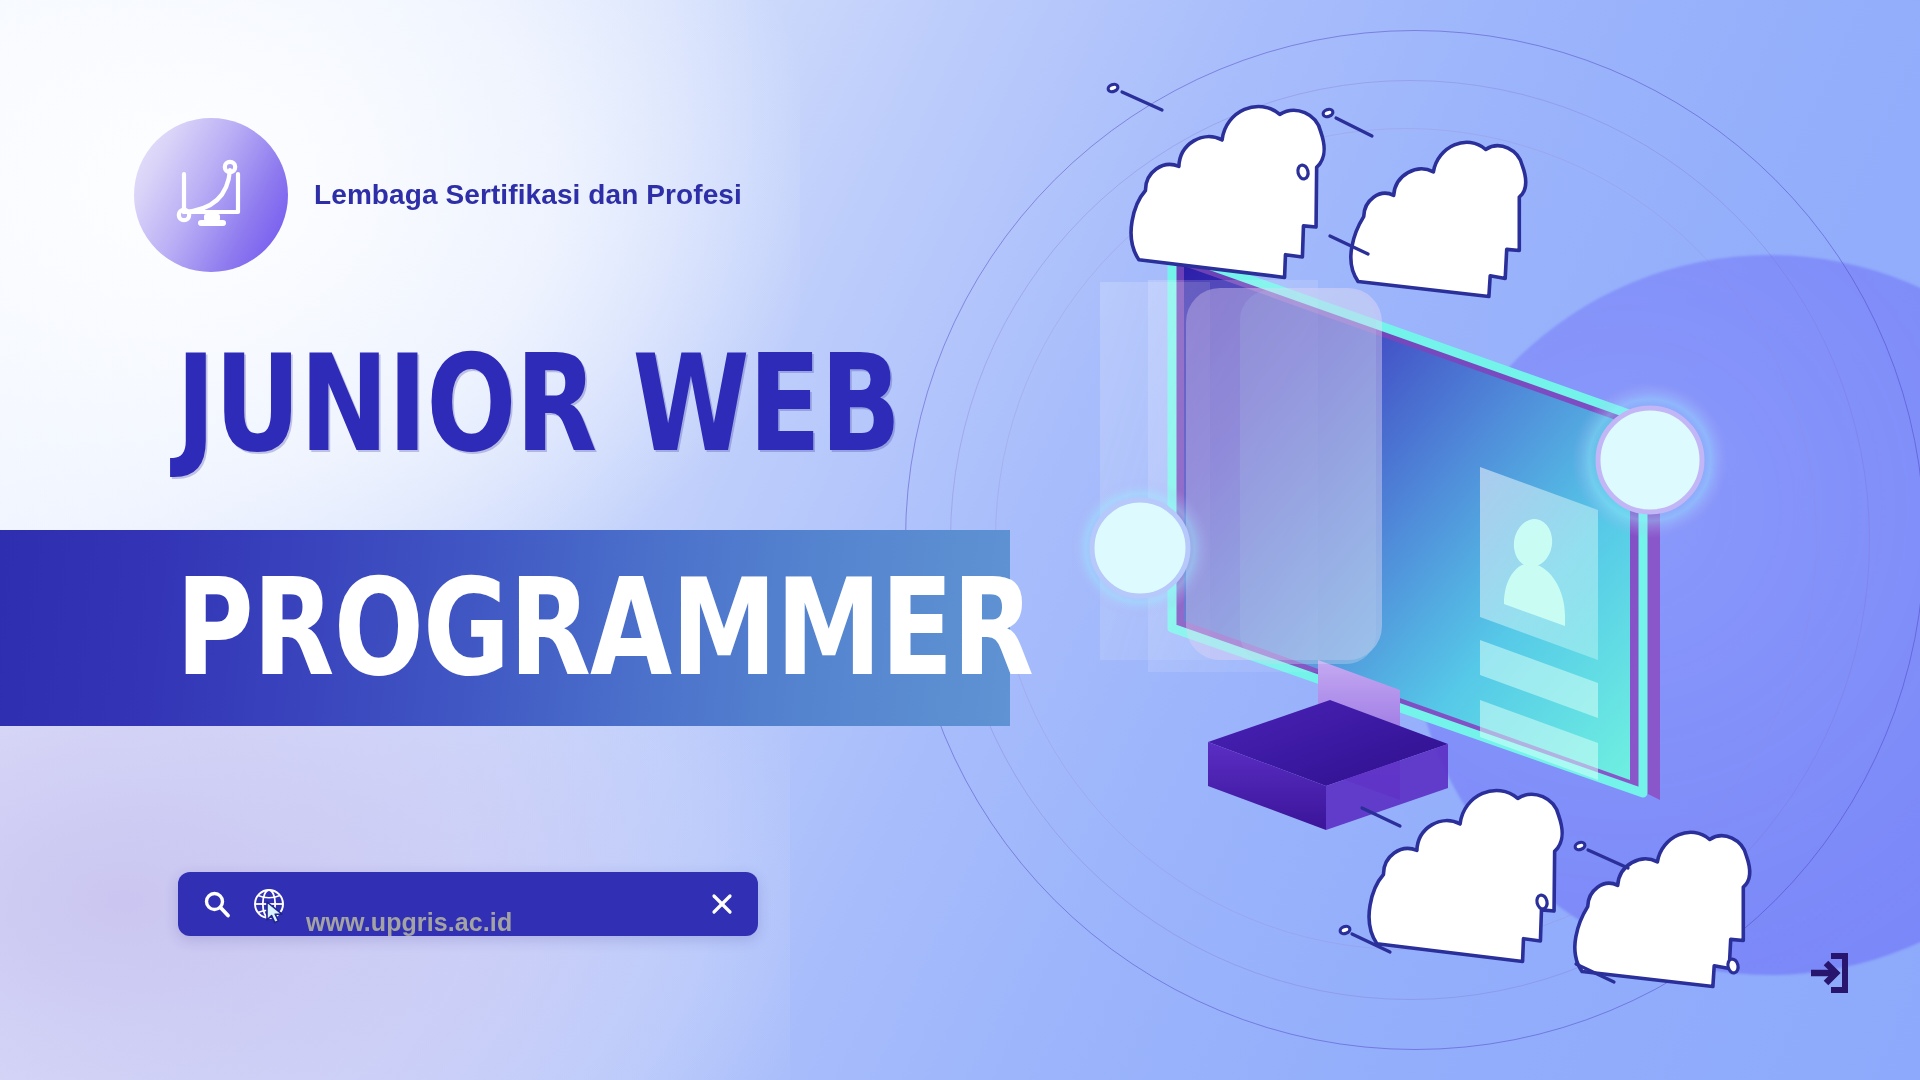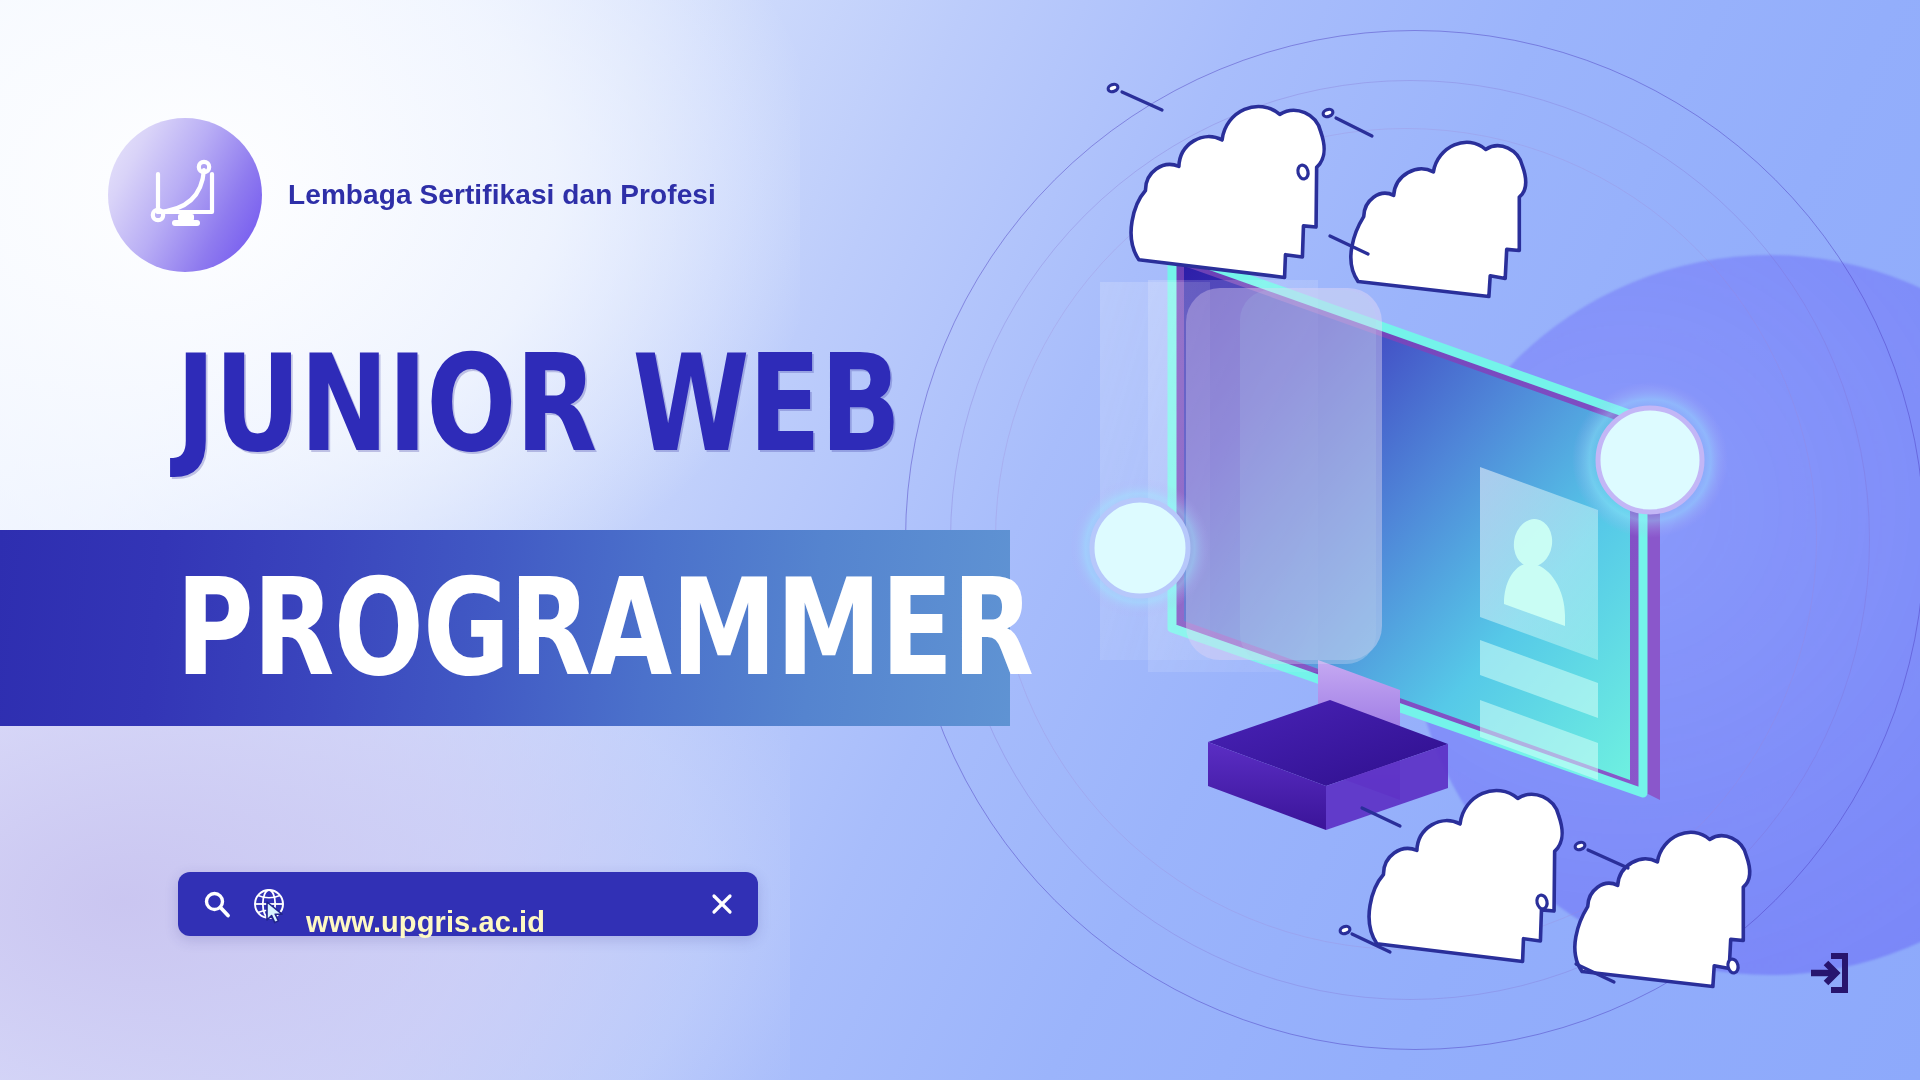--- a/index.html
+++ b/index.html
@@ -56,21 +56,21 @@
   
   .ring{
     position:absolute; border-radius:50%; border:1.6px solid rgba(86,70,200,.30);
   }
   .ring.r1{ left:905px; top:30px; width:1020px; height:1020px; border-color:rgba(74,58,190,.46); }
   .ring.r2{ left:950px; top:80px; width:920px;  height:920px;  border-color:rgba(130,108,205,.30); }
   .ring.r3{ left:995px; top:128px; width:822px; height:822px;  border-color:rgba(160,130,208,.26); }
 
   
   .header{
-    position:absolute; left:108px; top:118px;
+    position:absolute; left:134px; top:118px;
     display:flex; align-items:center; gap:26px;
   }
   .logo-badge{
     width:154px; height:154px; border-radius:50%;
     background: linear-gradient(118deg,
         #eae7fb 0%, #d9d3f8 20%, #b9aef5 45%, #8f7bef 72%, #6c4ff0 100%);
     display:flex; align-items:center; justify-content:center;
     flex:0 0 auto;
   }
   .logo-badge svg{ display:block; }
@@ -121,21 +121,21 @@
     width:580px; height:64px;
     background:#3130b5;
     border-radius:12px;
     display:flex; align-items:center;
     padding:0 22px 0 24px;
     gap:20px;
     box-shadow: 0 4px 14px rgba(44,40,140,.18);
   }
   .searchbar .s-icon{ flex:0 0 auto; display:flex; align-items:center; }
   .searchbar .url{
-    color:#fef9c3; font-size:29px; font-weight:700; letter-spacing:.1px;
+    color:#a3a3a3; font-size:25px; font-weight:700; letter-spacing:.1px;
     flex:1 1 auto; white-space:nowrap;margin-top:36px;
   }
   .globe-wrap{ position:relative; width:34px; height:34px; flex:0 0 auto; }
   .globe-wrap .cursor{ position:absolute; left:13px; top:14px; }
   .close-x{ flex:0 0 auto; display:flex; align-items:center; cursor:pointer; }
 
   
   .login-icon{
     position:absolute; left:1805px; top:950px;
     width:46px; height:46px;

